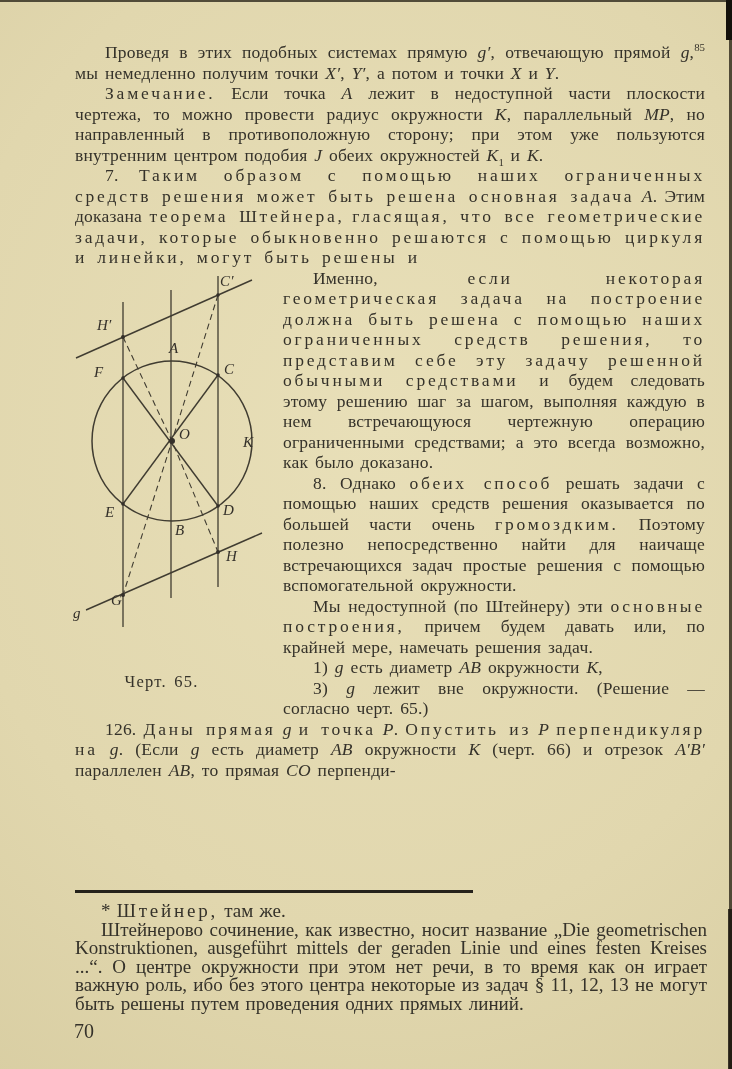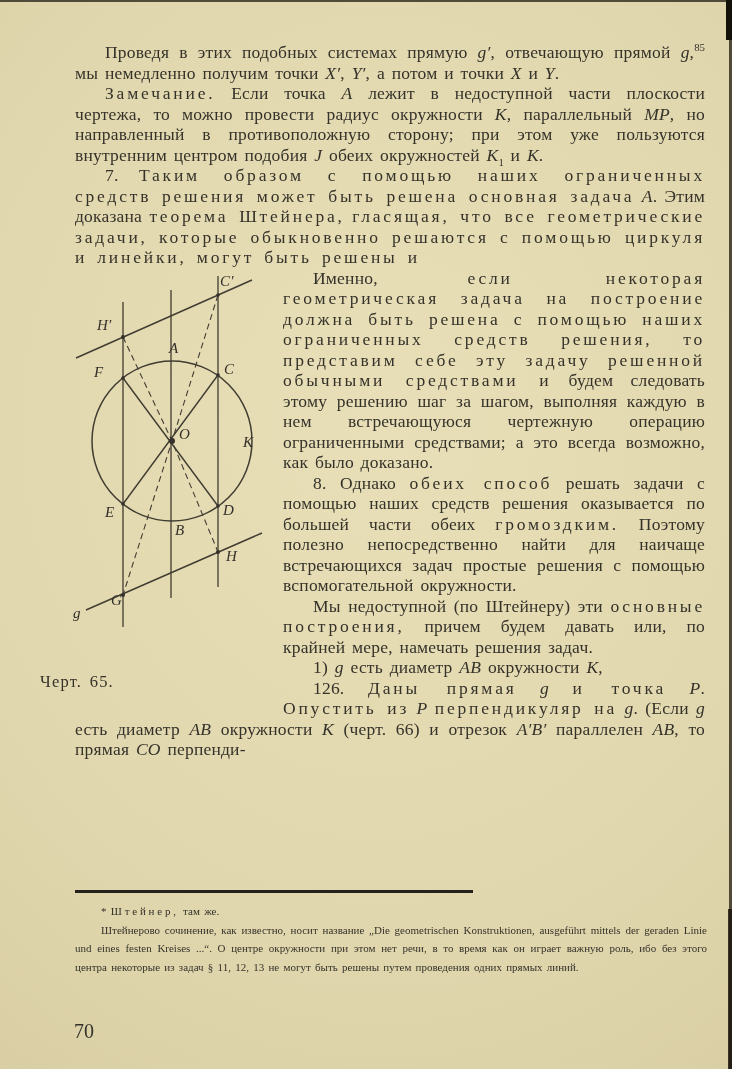--- a/index.html
+++ b/index.html
@@ -18,28 +18,28 @@
   p.indent { text-indent:30px; }
   .sp { letter-spacing:2.8px; word-spacing:3px; }
   .it { font-style:italic; }
   sup { font-size:0.62em; line-height:0; letter-spacing:0; }
   sub { font-size:0.62em; line-height:0; letter-spacing:0; }
   .fig {
     float:left; width:243px; margin:6px 0 24px -35px;
   }
   .fig svg { display:block; }
   .fig-caption {
-    text-align:left; font-size:16.5px; margin-top:6px; letter-spacing:1.2px;
+    text-align:center; font-size:16.5px; margin-top:6px; letter-spacing:1.2px;
     text-indent:0;
   }
   .fig-stroke { stroke:#403c31; fill:none; }
   .fig-label { font-family:"Liberation Serif", serif; font-style:italic; font-size:15px; fill:#34302a; }
   .footnote {
     position:absolute; left:75px; top:890px; width:632px;
-    font-size:11px; line-height:18.5px; text-align:justify; word-spacing:1.5px;
+    font-size:19px; line-height:18.5px; text-align:justify; word-spacing:1.5px;
   }
   .footnote p.indent { text-indent:26px; }
   .footnote-rule { width:398px; height:3px; background:#25221b; margin-bottom:9px; }
   .page-number { position:absolute; left:74px; top:1020px; font-size:20px; }
   .edge-top { position:absolute; top:0; left:0; width:100%; height:2px; background:rgba(32,28,18,0.75); }
   .edge-right { position:absolute; top:0; right:0; width:3px; height:100%; background:rgba(44,38,24,0.8); }
   .edge-right-top { position:absolute; top:0; right:0; width:6px; height:40px; background:#13100a; }
   .edge-right-bottom { position:absolute; bottom:0; right:0; width:4px; height:160px; background:rgba(28,24,15,0.85); }
 </style>
 </head>
@@ -102,23 +102,24 @@
             <text x="186" y="287" class="fig-label">H</text>
             <text x="71" y="331" class="fig-label">G</text>
             <text x="33" y="344" class="fig-label">g</text>
           </g>
       </svg>
       <figcaption class="fig-caption">Черт. 65.</figcaption>
     </figure>
 
     <div>
         <p class="para indent"><span>Именно, </span><span class="sp">если некоторая геометрическая задача на построение должна быть решена с помощью наших ограниченных средств решения, то представим себе эту задачу решенной обычными средствами и</span><span> будем следовать этому решению шаг за шагом, выполняя каждую в нем встречающуюся чертежную операцию ограниченными средствами; а это всегда возможно, как было доказано.</span></p>
-        <p class="para indent"><span>8. Однако </span><span class="sp">обеих способ</span><span> решать задачи с помощью наших средств решения оказывается по большей части обеих </span><span class="sp">громоздким.</span><span> Поэтому полезно непосредственно найти для наичаще встречающихся задач простые решения с помощью вспомогательной окружности.</span></p>
+        <p class="para indent"><span>8. Однако </span><span class="sp">обеих способ</span><span> решать задачи с помощью наших средств решения оказывается по большей части очень </span><span class="sp">громоздким.</span><span> Поэтому полезно непосредственно найти для наичаще встречающихся задач простые решения с помощью вспомогательной окружности.</span></p>
         <p class="para indent"><span>Мы недоступной (по Штейнеру) эти </span><span class="sp">основные построения,</span><span> причем будем давать или, по крайней мере, намечать решения задач.</span></p>
         <p class="para indent"><span>1) </span><span class="it">g</span><span> есть диаметр </span><span class="it">AB</span><span> окружности </span><span class="it">K</span><span>,</span></p>
+        <p class="para indent"><span>3) </span><span class="it">g</span><span> лежит вне окружности. (Решение — согласно черт. 65.)</span></p>
         <p class="para indent"><span>126. </span><span class="sp">Даны прямая</span><span> </span><span class="it">g</span><span> </span><span class="sp">и точка</span><span> </span><span class="it">P</span><span>. </span><span class="sp">Опустить из</span><span> </span><span class="it">P</span><span> </span><span class="sp">перпендикуляр на</span><span> </span><span class="it">g</span><span>. (Если </span><span class="it">g</span><span> есть диаметр </span><span class="it">AB</span><span> окружности </span><span class="it">K</span><span> (черт. 66) и отрезок </span><span class="it">A′B′</span><span> параллелен </span><span class="it">AB</span><span>, то прямая </span><span class="it">CO</span><span> перпенди-</span></p>
       </div>
 
   </div>
 
   <div class="footnote">
     <div class="footnote-rule"></div>
     <div>
         <p class="para indent"><span>* </span><span class="sp">Штейнер,</span><span> там же.</span></p>
         <p class="para indent"><span>Штейнерово сочинение, как известно, носит название „Die geometrischen Konstruktionen, ausgeführt mittels der geraden Linie und eines festen Kreises ...“. О центре окружности при этом нет речи, в то время как он играет важную роль, ибо без этого центра некоторые из задач § 11, 12, 13 не могут быть решены путем проведения одних прямых линий.</span></p>

